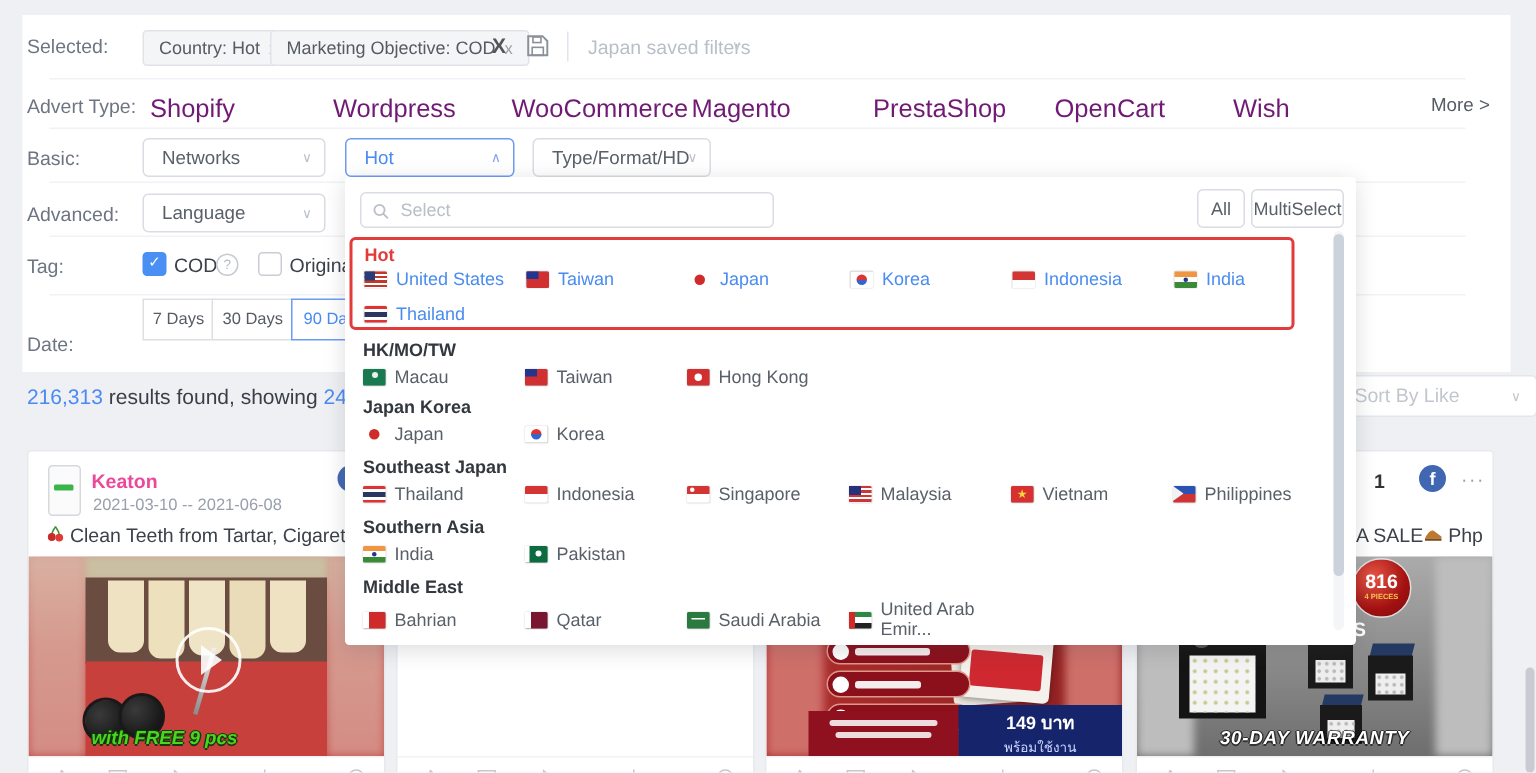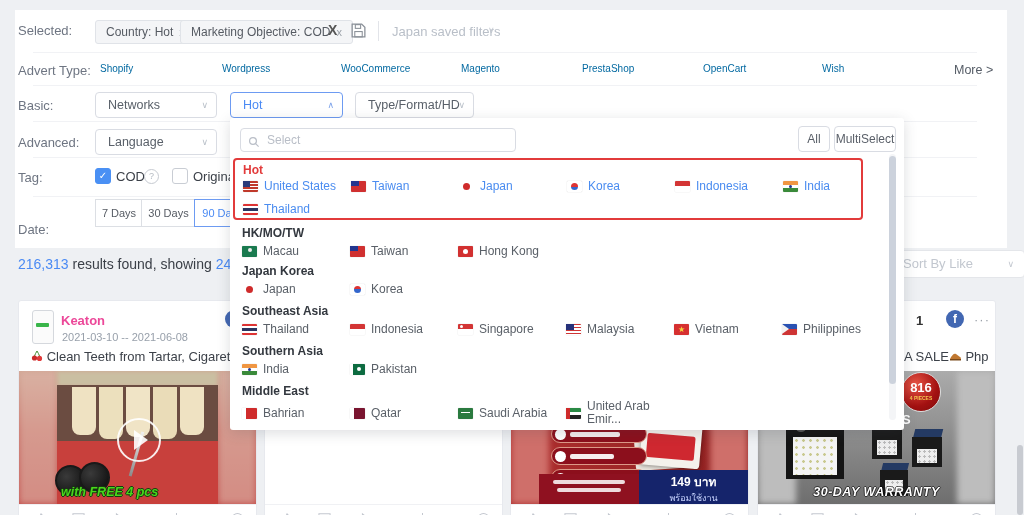--- a/index.html
+++ b/index.html
@@ -7,21 +7,21 @@
        font-family:"Liberation Sans",sans-serif;-webkit-font-smoothing:antialiased;}
   .abs{position:absolute;}
   
   .fpanel{position:absolute;left:15px;top:10px;width:992px;height:238px;background:#fff;}
   .flabel{position:absolute;left:18px;font-size:13px;color:#6e7582;}
   .hr{position:absolute;left:18px;right:30px;height:1px;background:#f1f2f5;}
   .chip{position:absolute;top:20px;height:22px;line-height:22px;background:#f4f5f7;border:1px solid #e0e3e8;
         border-radius:3px;font-size:12px;color:#565b63;padding:0 10px;white-space:nowrap;}
   .chip .cx{color:#9aa0a8;margin-left:6px;font-size:11px;}
   .mutetxt{color:#b9bfc8;font-size:13px;}
-  .advitem{position:absolute;top:63px;font-size:10px;color:#0369a1;white-space:nowrap;cursor:default;}
+  .advitem{position:absolute;top:63px;font-size:17px;color:#701a75;white-space:nowrap;cursor:default;}
   .ddl{position:absolute;height:24px;line-height:24px;border:1px solid #d9dce3;border-radius:4px;background:#fff;
        font-size:12.5px;color:#596069;padding:0 22px 0 12px;white-space:nowrap;}
   .ddl .chev{position:absolute;right:8px;top:0;color:#b9c0c9;font-size:9px;}
   .ddl.active{border-color:#6d9bf2;color:#4a8af4;}
   .ddl.active .chev{color:#7fa4ea;}
   .cb{position:absolute;width:14px;height:14px;border:1px solid #c9cdd4;border-radius:3px;background:#fff;}
   .cb.on{background:#4a90f4;border-color:#4a90f4;color:#fff;font-size:10px;line-height:14px;text-align:center;}
   .helpq{position:absolute;width:13px;height:13px;border:1px solid #c6cad1;border-radius:50%;color:#b4bac2;
          font-size:9px;line-height:13px;text-align:center;}
   .seg{position:absolute;height:26px;line-height:26px;border:1px solid #dcdfe4;background:#fff;
@@ -212,21 +212,21 @@
       <div style="width:24px;height:52px;background:#ece0bd;border-radius:0 0 8px 8px"></div>
       <div style="width:24px;height:50px;background:#f0e4c6;border-radius:0 0 9px 9px"></div>
       <div style="width:24px;height:52px;background:#eadcb8;border-radius:0 0 8px 8px"></div>
       <div style="width:24px;height:48px;background:#efe2c2;border-radius:0 0 8px 8px"></div>
     </div>
     <div class="abs" style="left:38px;right:38px;top:70px;bottom:0;background:#c8403c"></div>
     <div class="abs" style="left:116px;top:60px;width:2.5px;height:46px;background:linear-gradient(180deg,#f0f0f0,#8a8a8a);transform:rotate(16deg)"></div>
     <div class="playc" style="left:98px;top:47px"></div>
     <div class="abs" style="left:36px;top:94px;width:27px;height:27px;border-radius:50%;background:radial-gradient(circle at 35% 35%,#3a3a3a,#0a0a0a);border:2px solid #191919"></div>
     <div class="abs" style="left:60px;top:91px;width:27px;height:27px;border-radius:50%;background:radial-gradient(circle at 35% 35%,#3a3a3a,#0a0a0a);border:2px solid #191919"></div>
-    <div class="abs outline-txt" style="left:42px;top:114px;font-size:12.5px;font-weight:bold;font-style:italic;color:#49d61c">with FREE 4 pcs</div>
+    <div class="abs outline-txt" style="left:42px;top:114px;font-size:12.5px;font-weight:bold;font-style:italic;color:#49d61c">with FREE 9 pcs</div>
   </div>
   <div class="cfoot">
     <svg width="13" height="13" viewBox="0 0 14 14">
         <path d="M1 7h2v6H1zM4 13V7l2.5-5 1 .8-.8 3.2H12l-1 7z" fill="none" stroke="#c3c7cf" stroke-width="1.1"></path>
       </svg>
     <svg width="13" height="13" viewBox="0 0 14 14">
         <path d="M1 2h12v8H6l-3 3v-3H1z" fill="none" stroke="#c3c7cf" stroke-width="1.1"></path>
       </svg>
     <svg width="13" height="13" viewBox="0 0 14 14">
         <path d="M8 2l5 4-5 4V7C4 7 2 9 1 12 1 7 4 4 8 5z" fill="none" stroke="#c3c7cf" stroke-width="1.1"></path>
@@ -441,21 +441,21 @@
     <div class="citem">
         <span class="flag" data-flag="jp"></span>
         <span class="cname2">Japan</span>
       </div>
     <div class="citem">
         <span class="flag" data-flag="kr"></span>
         <span class="cname2">Korea</span>
       </div>
   </div>
 
-  <span class="sectitle" style="top:186px">Southeast Asia</span>
+  <span class="sectitle" style="top:186px">Southeast Japan</span>
   <div class="cgrid" style="top:204px">
     <div class="citem">
         <span class="flag" data-flag="th"></span>
         <span class="cname2">Thailand</span>
       </div>
     <div class="citem">
         <span class="flag" data-flag="id"></span>
         <span class="cname2">Indonesia</span>
       </div>
     <div class="citem">

